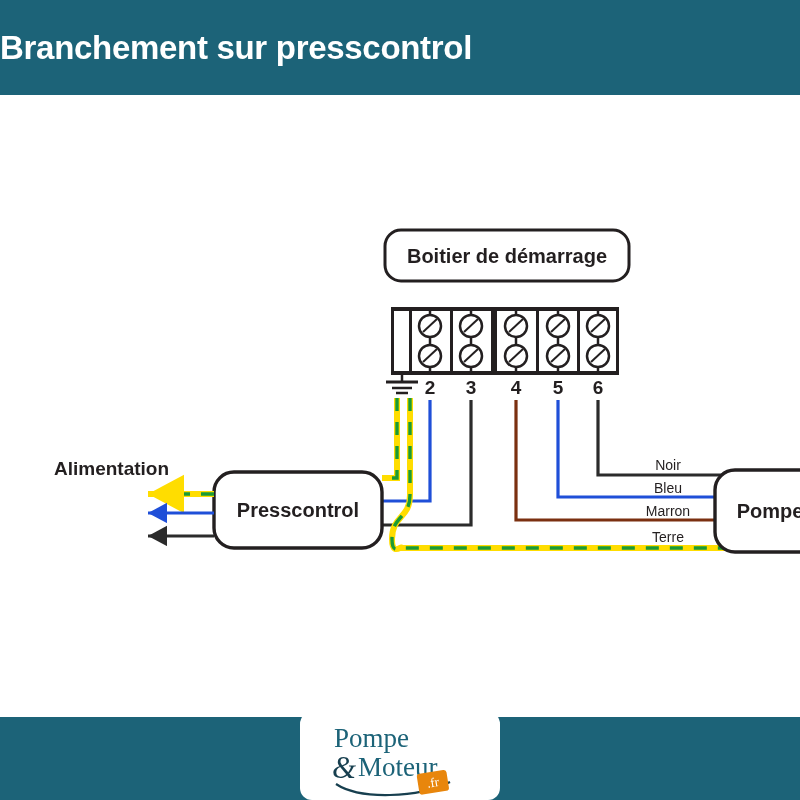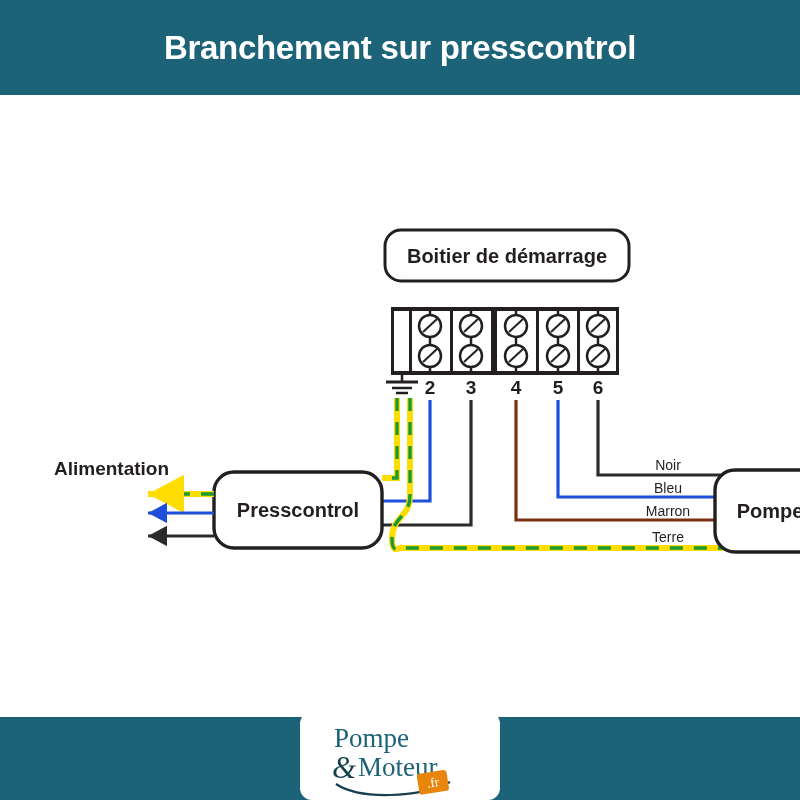--- a/index.html
+++ b/index.html
@@ -9,21 +9,21 @@
     font-family:"Liberation Sans","DejaVu Sans",sans-serif;
     overflow:hidden;
     position:relative;
   }
   #page{position:relative;width:800px;height:800px;}
 
   
   .header-bar{
     position:absolute;left:0;top:0;width:800px;height:95px;
     background:#1c6378;
-    display:flex;align-items:center;justify-content:center;
+    display:flex;align-items:center;justify-content:flex-start;
   }
   .header-title{
     color:#ffffff;
     font-size:33px;
     font-weight:bold;
     letter-spacing:-0.3px;
     white-space:nowrap;
   }
 
   

